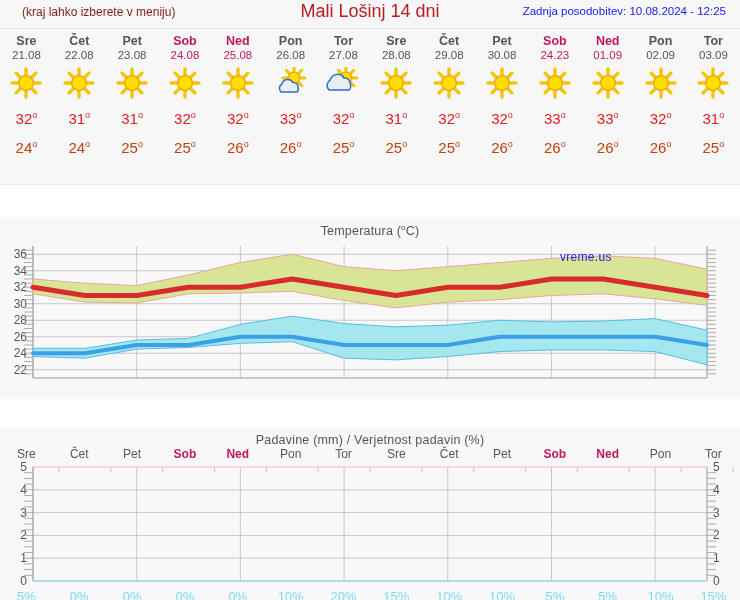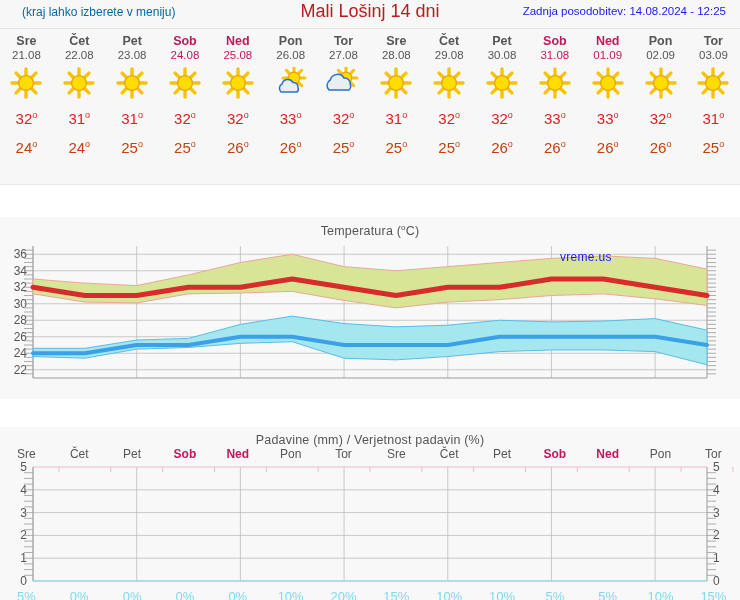--- a/index.html
+++ b/index.html
@@ -11,21 +11,21 @@
   }
   .page{position:relative;width:740px;height:600px;}
 
   
   .topbar{
     position:relative;height:28px;background:#f7f7f7;
     border-bottom:1px solid #e3e3e3;
   }
   .topbar .menu-note{
     position:absolute;left:22px;top:5px;
-    font-size:12px;color:#0369a1;
+    font-size:12px;color:#7f1d1d;
   }
   .topbar .place-title{
     position:absolute;left:0;right:0;top:1px;text-align:center;
     font-size:18px;color:#b91c1c;
   }
   .topbar .updated{
     position:absolute;right:14px;top:5px;
     font-size:11.5px;color:#1a1aee;
   }
 
@@ -69,21 +69,21 @@
   .spacer-white{background:#ffffff;}
 </style>
 </head>
 <body>
 
 <div class="page">
 
   <div class="topbar">
     <div class="menu-note">(kraj lahko izberete v meniju)</div>
     <div class="place-title">Mali Lošinj 14 dni</div>
-    <div class="updated">Zadnja posodobitev: 14.08.2024 - 12:25</div>
+    <div class="updated">Zadnja posodobitev: 10.08.2024 - 12:25</div>
   </div>
 
   <div class="daystrip">
     <div class="days" id="days-row">
         <div class="day">
           <div class="dow">Sre</div>
           <div class="dat">21.08</div>
           <div class="ico">
             <svg width="34" height="32" viewBox="0 0 34 32">
               <g>
@@ -296,21 +296,21 @@
                 <line x1="23.010407640085653" y1="9.989592359914344" x2="26.899494936611664" y2="6.100505063388333" stroke="#f5c400" stroke-width="3.4" stroke-linecap="round"></line>
                 <circle cx="17" cy="16" r="7.4" fill="#ffdd00" stroke="#e8a400" stroke-width="1.3"></circle>
               </g>
             </svg>
           </div>
           <div class="tmax"><span>32</span><span class="deg">o</span></div>
           <div class="tmin"><span>26</span><span class="deg">o</span></div>
         </div>
         <div class="day">
           <div class="dow weekend">Sob</div>
-          <div class="dat weekend">31.08</div>
+          <div class="dat weekend">24.23</div>
           <div class="ico">
             <svg width="34" height="32" viewBox="0 0 34 32">
               <g>
                 <line x1="25.5" y1="16" x2="31" y2="16" stroke="#f5c400" stroke-width="3.4" stroke-linecap="round"></line>
                 <line x1="23.010407640085653" y1="22.010407640085653" x2="26.899494936611667" y2="25.899494936611664" stroke="#f5c400" stroke-width="3.4" stroke-linecap="round"></line>
                 <line x1="17" y1="24.5" x2="17" y2="30" stroke="#f5c400" stroke-width="3.4" stroke-linecap="round"></line>
                 <line x1="10.989592359914347" y1="22.010407640085653" x2="7.100505063388336" y2="25.899494936611667" stroke="#f5c400" stroke-width="3.4" stroke-linecap="round"></line>
                 <line x1="8.5" y1="16" x2="3" y2="16" stroke="#f5c400" stroke-width="3.4" stroke-linecap="round"></line>
                 <line x1="10.989592359914344" y1="9.989592359914347" x2="7.100505063388333" y2="6.100505063388336" stroke="#f5c400" stroke-width="3.4" stroke-linecap="round"></line>
                 <line x1="17" y1="7.5" x2="16.999999999999996" y2="2" stroke="#f5c400" stroke-width="3.4" stroke-linecap="round"></line>

